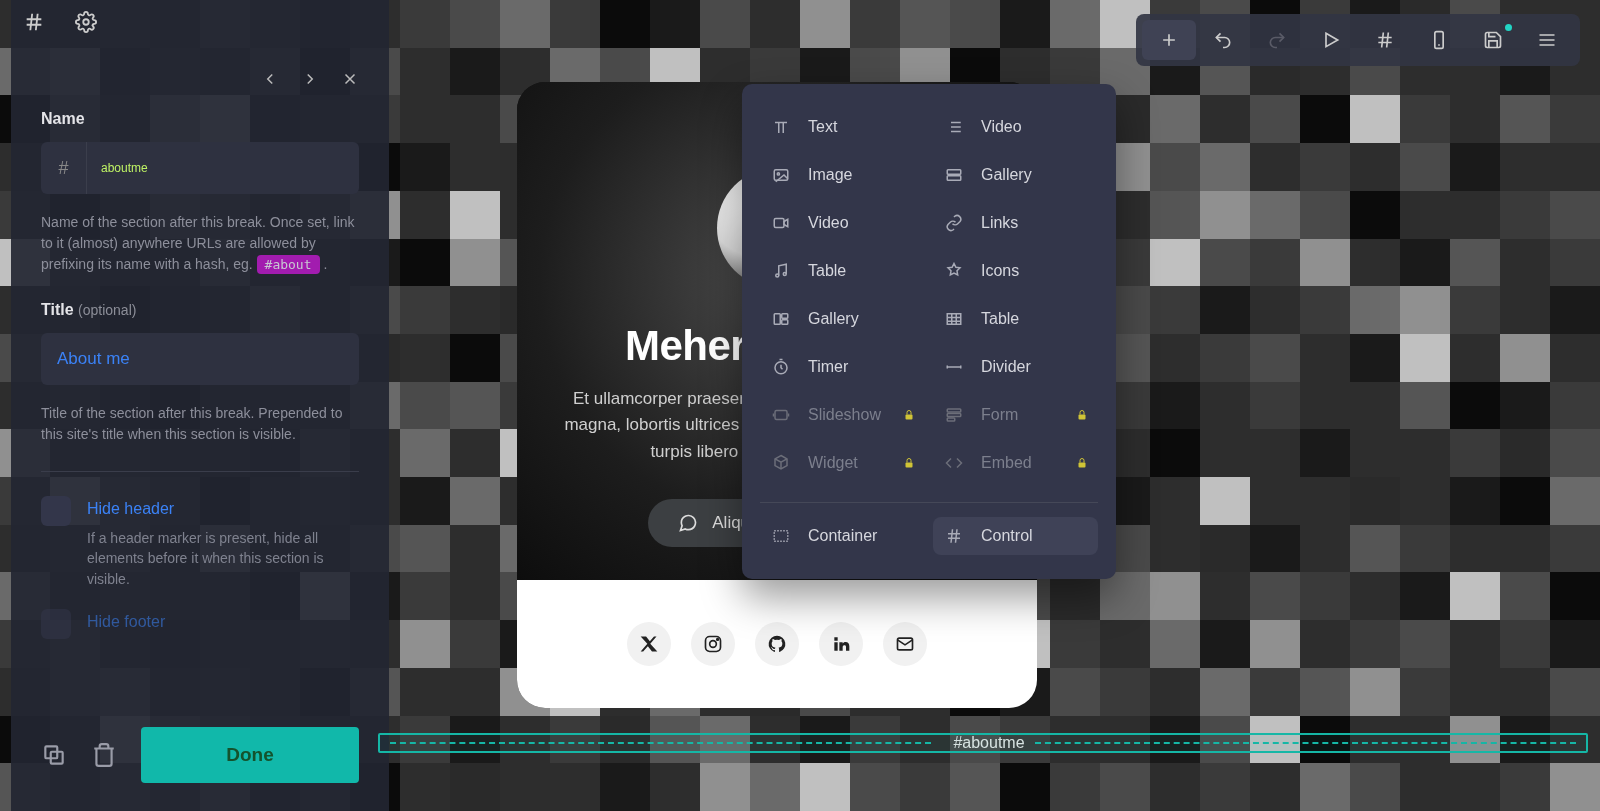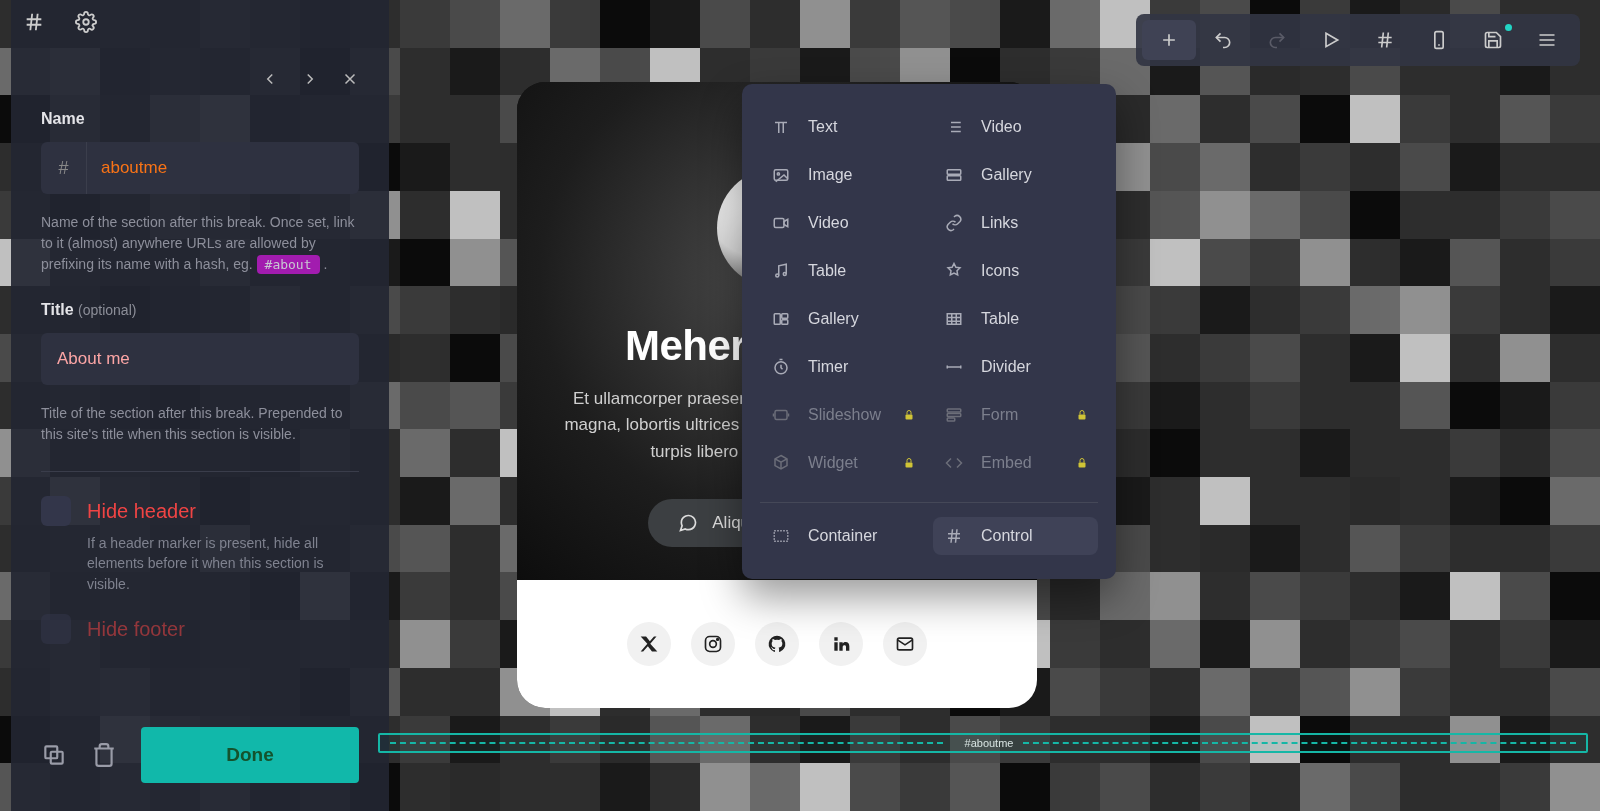--- a/index.html
+++ b/index.html
@@ -23,29 +23,29 @@
 .sidebar { position: absolute; left:11px; top:0; width:378px; height:811px; background: rgba(35,38,50,.92); display:flex; flex-direction:column; color:#ccc; }
 .sb-top { display:flex; align-items:center; height:44px; padding:0 12px; gap:30px; }
 .sb-top .ic { width:22px; height:22px; color:#ccc; }
 .panel-head { display:flex; justify-content:flex-end; gap:22px; padding: 26px 30px 10px; color:#bbb; }
 .panel-head .ic { width:18px; height:18px; }
 .sb-body { padding: 0 30px 0; flex:1; overflow:hidden; }
 .label { font-size:16px; font-weight:600; color:#e4e4e8; margin: 12px 0 14px; }
 .sub { color:#8c8e98; font-size:14px; font-weight:500; }
 .field-row { display:flex; background:#2e3140; border-radius:6px; height:52px; align-items:center; margin-bottom:18px; }
 .field-row .hash { width:46px; text-align:center; color:#888; font-size:18px; border-right:1px solid #3b3e4c; line-height:52px;}
-.field-row input { flex:1; background:transparent; border:0; color:#f97316; font-size:17px; padding:0 14px; outline:none; }
+.field-row input { flex:1; background:transparent; border:0; color:#bef264; font-size:12px; padding:0 14px; outline:none; }
 .help { color:#8d8f9b; font-size:14px; line-height:1.5; margin-bottom:26px; }
 .help code { background:#a21caf; color:#c8c8d2; padding:2px 8px; border-radius:4px; font-size:13px;}
 .field-one { background:#2e3140; border-radius:6px; height:52px; display:flex; align-items:center; padding:0 16px; margin-bottom:18px;}
-.field-one input{ background:transparent; border:0; color:#fca5a5; font-size:17px; width:100%; outline:none;}
+.field-one input{ background:transparent; border:0; color:#3b82f6; font-size:17px; width:100%; outline:none;}
 hr.sep { border:0; border-top:1px solid #3a3d4b; margin: 12px 0 24px; }
 .opt { display:flex; gap:16px; align-items:flex-start; margin-bottom:20px; }
 .opt .cb { width:30px; height:30px; border-radius:6px; background:#33364a; flex:none; }
-.opt .txt { color:#ef4444; font-size:20px; padding-top:4px;}
+.opt .txt { color:#3b82f6; font-size:16px; padding-top:4px;}
 .opt .oh { color:#7f828f; font-size:14px; margin-top:10px; line-height:1.45; }
 
 .sb-foot { display:flex; align-items:center; gap:24px; padding: 0 30px 28px; }
 .sb-foot .ic { width:26px; height:26px; color:#9a9ca8; }
 .btn-done { flex:1; height:56px; background:#11b8aa; border:0; border-radius:4px; color:#14532d; font-size:19px; font-weight:600; cursor:pointer; }
 
 
 .toolbar { position:absolute; top:14px; right:20px; background: rgba(50,53,67,.92); border-radius:8px; display:flex; align-items:center; padding:6px; gap:0; }
 .toolbar .tb { width:54px; height:40px; display:flex; align-items:center; justify-content:center; color:#ccc; border-radius:6px; position:relative;}
 .toolbar .tb.active { background:#3f4254; }
@@ -72,21 +72,21 @@
 .dd-item.locked { color:#7c7f8d; }
 .dd-item.locked .ii { color:#6c6e79; }
 .lock { position:absolute; right:10px; width:12px; height:14px; color:#d0c436; }
 .dd-sep { border:0; border-top:1px solid #454858; margin:8px 6px 14px;}
 .dd-bot { display:grid; grid-template-columns:1fr 1fr; gap:8px; padding:0 6px;}
 .dd-bot .dd-item.sel { background:#3f4257; }
 
 
 .ruler { position:absolute; left:378px; right:12px; top:733px; height:20px; border:2px solid #15b7a6; border-radius:2px; background:rgba(20,183,166,.06); display:flex; align-items:center; justify-content:center;}
 .ruler::before, .ruler::after{ content:""; flex:1; border-top:2px dashed #15b7a6; margin:0 10px;}
-.ruler span { color:#d7e3e1; font-size:11px;margin-left:12px; }
+.ruler span { color:#d7e3e1; font-size:16px;margin-left:12px; }
 
 svg { display:block; }
 </style>
 </head>
 <body>
 
 <div class="tilebg">
     <div></div>
     <div></div>
     <div></div>

